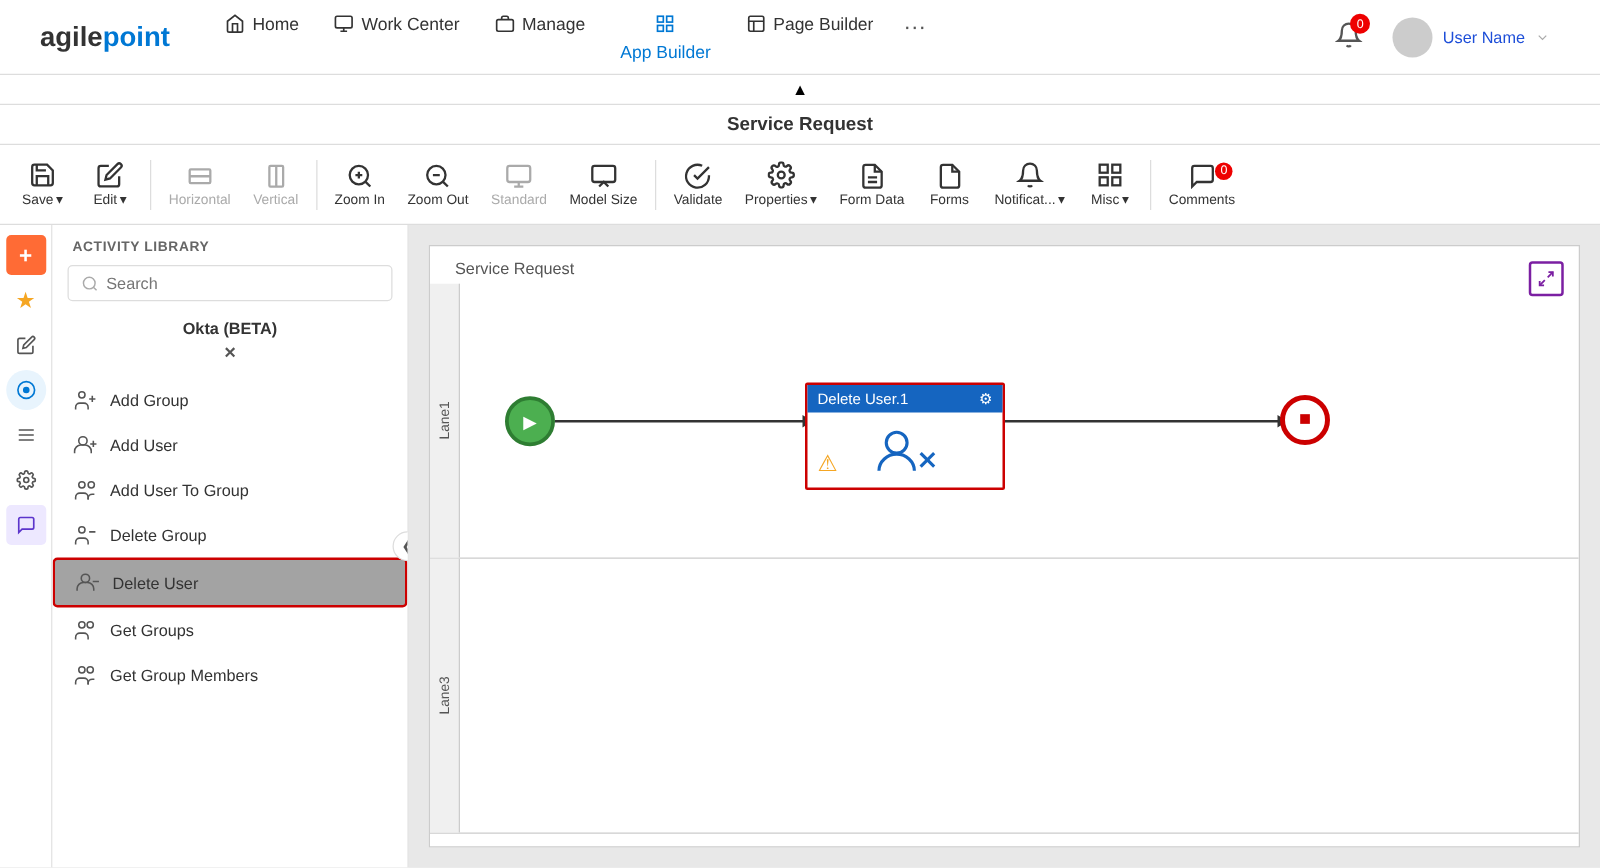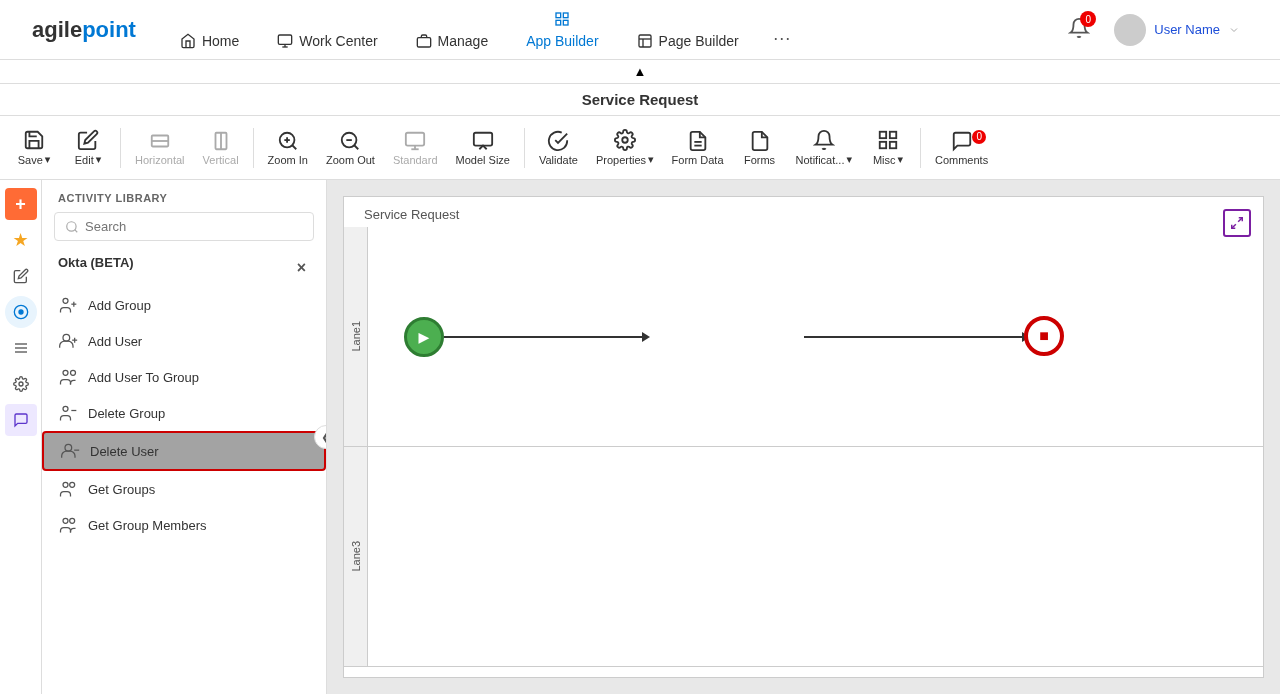--- a/index.html
+++ b/index.html
@@ -7,21 +7,21 @@
 
     
     .top-nav {
       display: flex; align-items: center; height: 60px;
       background: #fff; border-bottom: 1px solid #ddd;
       padding: 0 32px; position: relative; z-index: 10;
     }
     .logo { display: flex; align-items: center; margin-right: 32px; }
     .logo-text { font-size: 22px; font-weight: 700; color: #333; }
     .logo-text span { color: #0078d4; }
-    .nav-items { display: flex; align-items: flex-end; gap: 14px; flex: 1; }
+    .nav-items { display: flex; align-items: flex-start; gap: 4px; flex: 1; }
     .nav-item {
       display: flex; align-items: center; gap: 6px;
       padding: 8px 12px; border-radius: 4px; cursor: pointer;
       color: #333; font-size: 14px; text-decoration: none;
     }
     .nav-item.active { color: #0078d4; flex-direction: column; }
     .nav-item svg { width: 16px; height: 16px; }
     .nav-dots { padding: 8px; cursor: pointer; font-size: 18px; color: #555; }
     .nav-right { display: flex; align-items: center; gap: 12px; margin-left: auto; }
     .notif-btn { position: relative; cursor: pointer; padding: 4px; }
@@ -90,22 +90,22 @@
       color: #666; letter-spacing: 0.5px; display: flex; align-items: center; justify-content: space-between;
     }
     .al-search {
       margin: 0 12px 8px; display: flex; align-items: center;
       border: 1px solid #ddd; border-radius: 4px; padding: 6px 10px; gap: 6px;
     }
     .al-search input {
       border: none; outline: none; font-size: 13px; color: #333; flex: 1; background: transparent;
     }
     .al-section-header {
-      display: flex; align-items: flex-start; justify-content: space-between;
-      padding: 6px 16px; font-size: 13px; font-weight: 600; color: #333;
+      display: flex; align-items: center; justify-content: space-between;
+      padding: 6px 16px; font-size: 13px; font-weight: 600; color: #333; flex-direction: column;
     }
     .al-items { flex: 1; overflow-y: auto; }
     .al-item {
       display: flex; align-items: center; gap: 10px;
       padding: 8px 16px; cursor: pointer; color: #333; font-size: 13px;
     }
     .al-item.selected { border: 2px solid #c00; border-radius: 4px; background: #a3a3a3; }
     .al-item svg { width: 20px; height: 20px; color: #555; flex-shrink: 0; }
     .collapse-btn { cursor: pointer; background: none; border: none; padding: 4px; color: #555; }
 
@@ -512,20 +512,36 @@
         <div style="position:absolute;left:0;top:0;bottom:0;width:24px;background:#f0f0f0;border-right:1px solid #ccc;display:flex;align-items:center;justify-content:center;">
           <span style="writing-mode:vertical-rl;transform:rotate(180deg);font-size:11px;color:#555;">Lane1</span>
         </div>
 
         <div class="wf-start" style="left:60px;top:90px;"></div>
 
         <div style="position:absolute;left:100px;top:109px;width:200px;height:2px;background:#333;">
           <div style="position:absolute;right:-6px;top:-4px;width:0;height:0;border-top:5px solid transparent;border-bottom:5px solid transparent;border-left:8px solid #333;"></div>
         </div>
 
+        <div class="wf-task" style="left:300px;top:79px;">
+          <div class="wf-task-header">
+            <span>Delete User.1</span>
+            <span style="cursor:pointer;">⚙</span>
+          </div>
+          <div class="wf-task-body">
+
+            <svg width="50" height="50" viewBox="0 0 60 50" fill="none">
+              <circle cx="22" cy="18" r="10" stroke="#1565c0" stroke-width="3"></circle>
+              <path d="M5 45c0-9 8-16 17-16s17 7 17 16" stroke="#1565c0" stroke-width="3"></path>
+              <line x1="45" y1="28" x2="58" y2="41" stroke="#1565c0" stroke-width="3"></line>
+              <line x1="58" y1="28" x2="45" y2="41" stroke="#1565c0" stroke-width="3"></line>
+            </svg>
+            <div class="wf-task-warning" style="color:#f5a623;font-size:18px;">⚠</div>
+          </div>
+        </div>
 
         <div style="position:absolute;left:460px;top:109px;width:220px;height:2px;background:#333;">
           <div style="position:absolute;right:-6px;top:-4px;width:0;height:0;border-top:5px solid transparent;border-bottom:5px solid transparent;border-left:8px solid #333;"></div>
         </div>
 
         <div class="wf-end" style="position:absolute;left:680px;top:89px;"></div>
       </div>
 
       <div style="position:absolute;top:250px;left:0;right:0;height:220px;border-bottom:1px solid #ccc;">
         <div style="position:absolute;left:0;top:0;bottom:0;width:24px;background:#f0f0f0;border-right:1px solid #ccc;display:flex;align-items:center;justify-content:center;">

